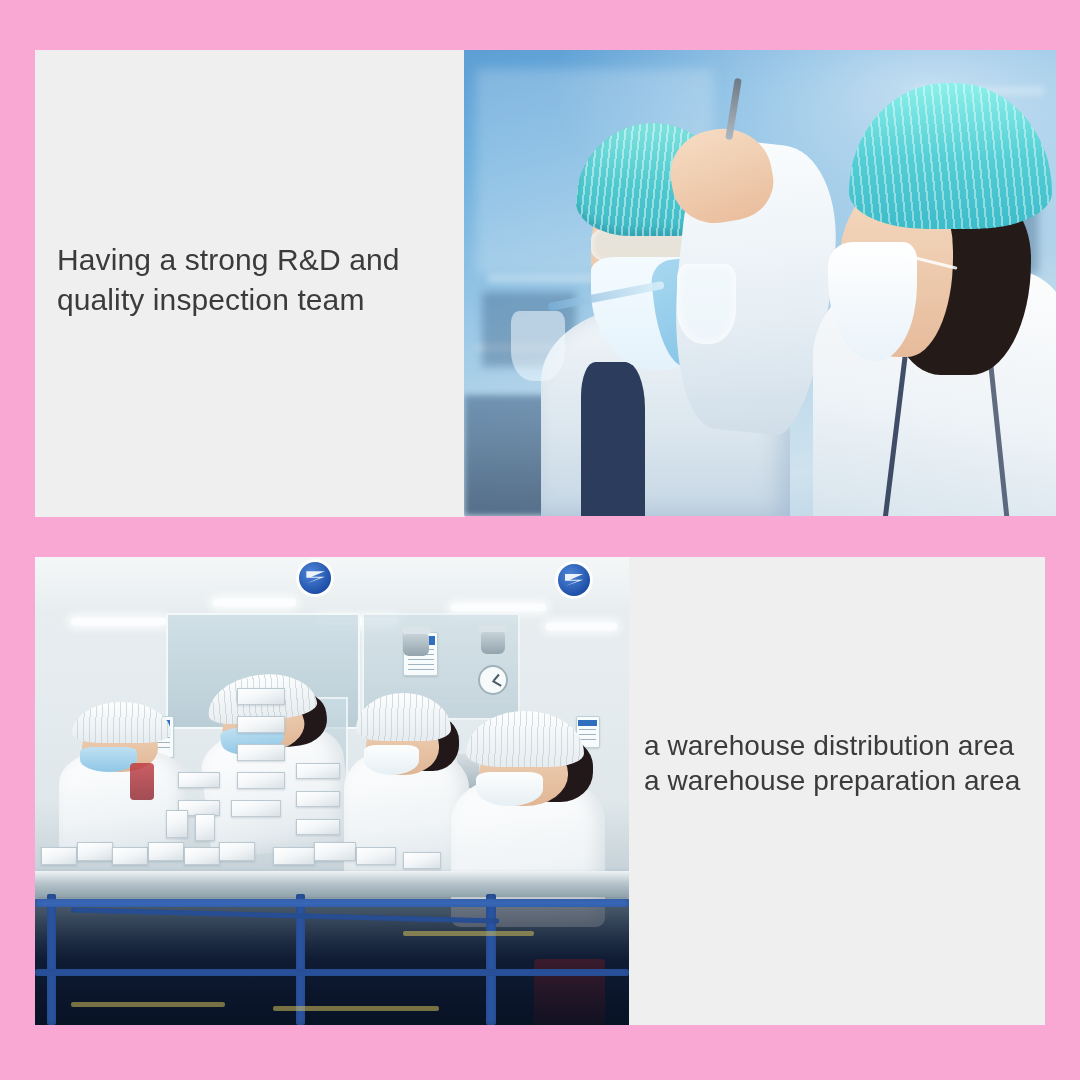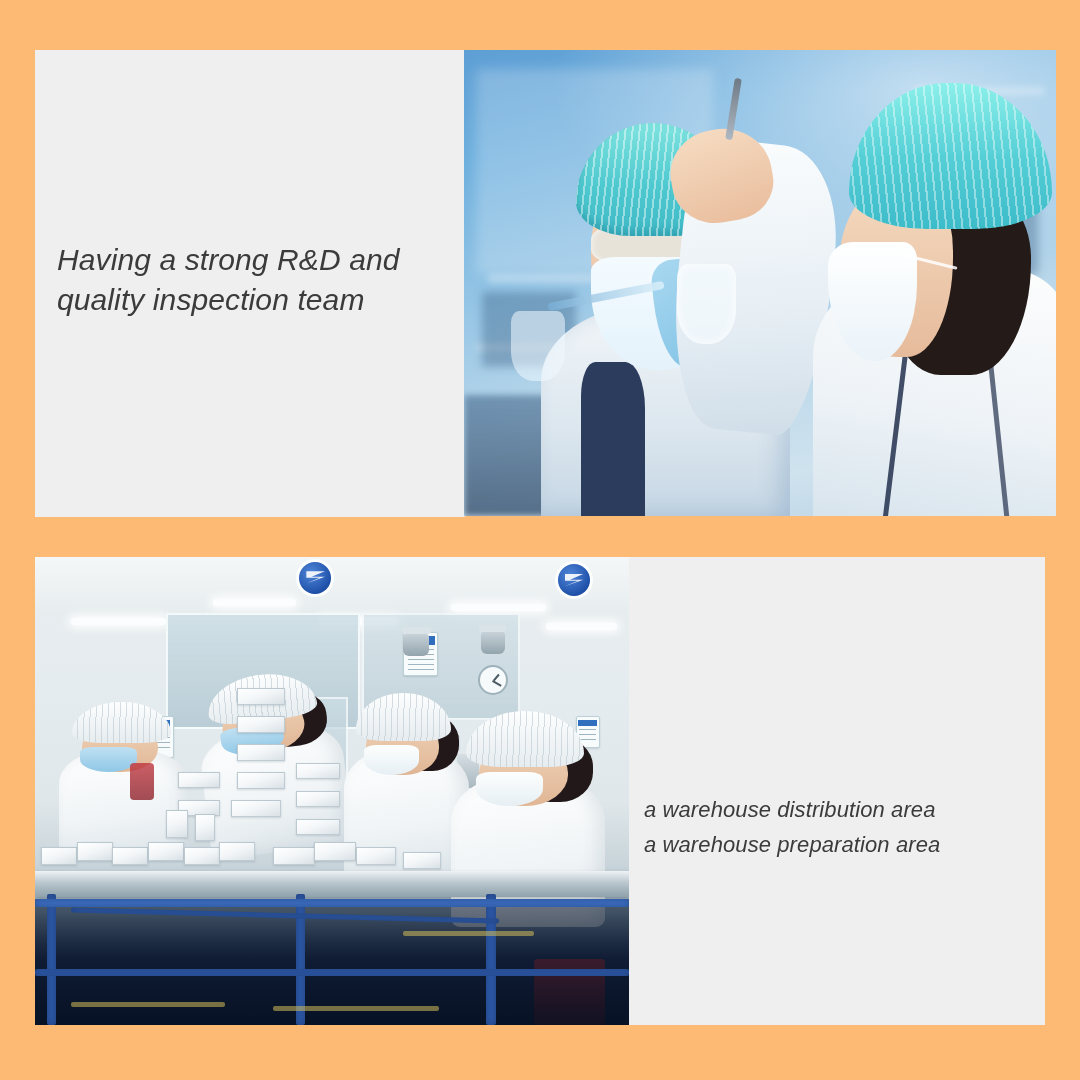--- a/index.html
+++ b/index.html
@@ -3,21 +3,21 @@
 <meta charset="utf-8">
 <style>
   html,body{margin:0;padding:0;}
   body{
     width:1080px;height:1080px;
     background:#ffffff;
     font-family:"Liberation Sans","DejaVu Sans",sans-serif;
     overflow:hidden;position:relative;
   }
 
-  .page{position:absolute;inset:0;background:#fdba74;font-style:italic;}
+  .page{position:absolute;inset:0;background:#f9a8d4;}
 
   
   .panel{position:absolute;background:#efefef;}
   .photo{position:absolute;overflow:hidden;background:#bcd2e6;}
 
   .caption{
     position:absolute;
     color:#3b3b3b;
     font-weight:300;
     letter-spacing:.1px;
@@ -171,21 +171,21 @@
   }
   .tube{
     position:absolute;left:14%;top:52%;width:20%;height:8px;
     background:linear-gradient(90deg,rgba(120,175,215,.8),rgba(220,240,250,.85));
     border-radius:4px;transform:rotate(-11deg);
   }
 
   
   #bot-photo{left:35px;top:557px;width:594px;height:468px;background:#dfe6ea;}
   #bot-panel{left:629px;top:557px;width:416px;height:468px;}
-  #bot-caption{left:644px;top:792px;width:400px;font-size:22px;line-height:35px;}
+  #bot-caption{left:644px;top:728px;width:400px;font-size:28px;line-height:35px;}
 
   
   .room-bg{
     position:absolute;inset:0;
     background:linear-gradient(180deg,#e9eef0 0%,#e4ebee 34%,#dfe7ea 52%,#c8d4da 66%,#8fa7b6 76%,#22365a 86%,#16284a 100%);
   }
   .ceil{
     position:absolute;left:0;top:0;width:100%;height:12%;
     background:linear-gradient(180deg,#f4f7f8,#e7edef);
   }

